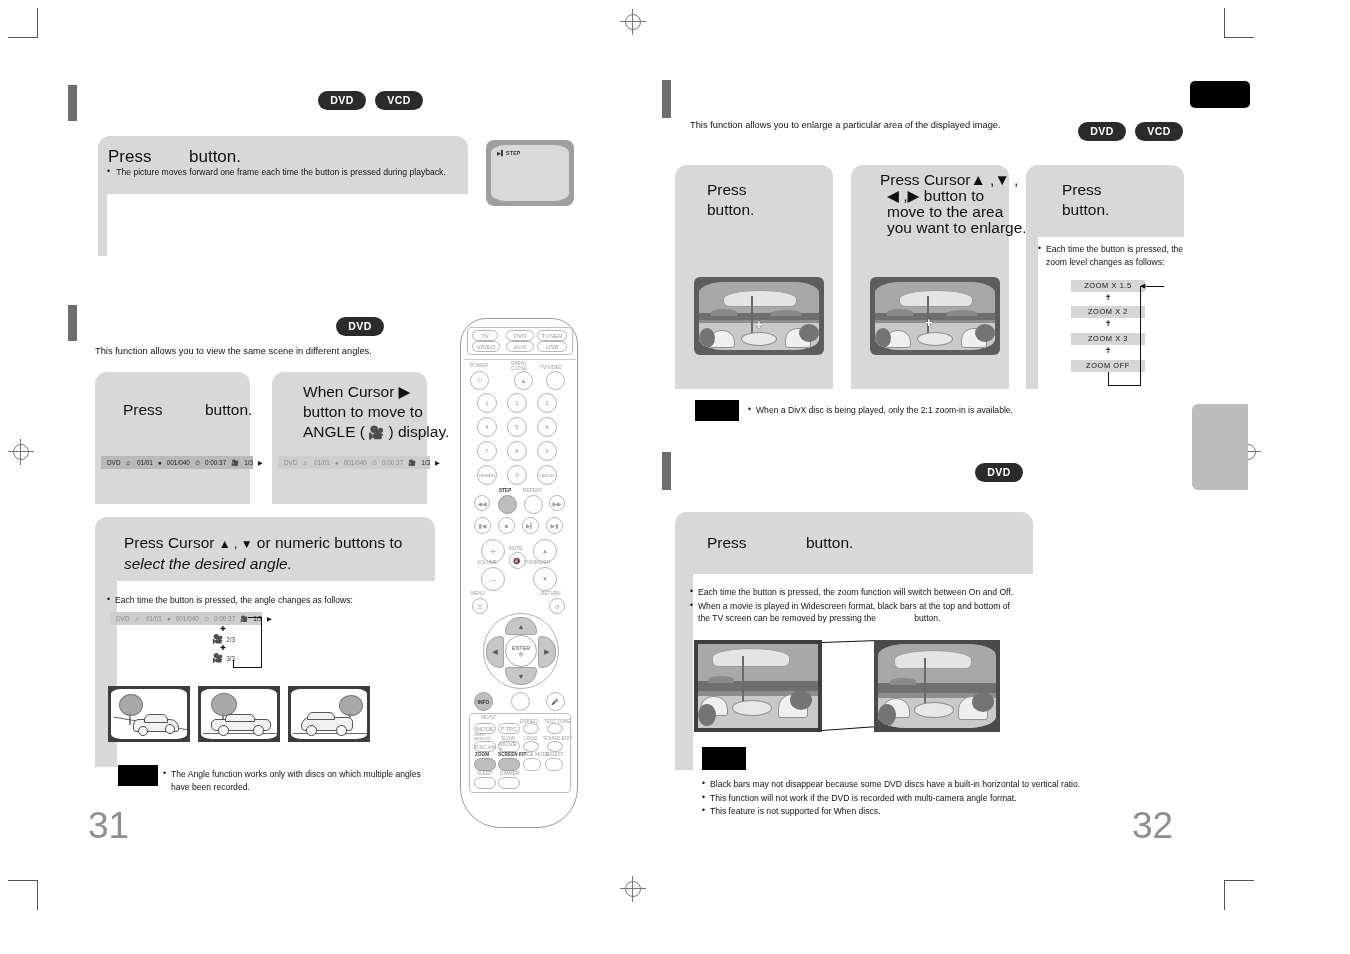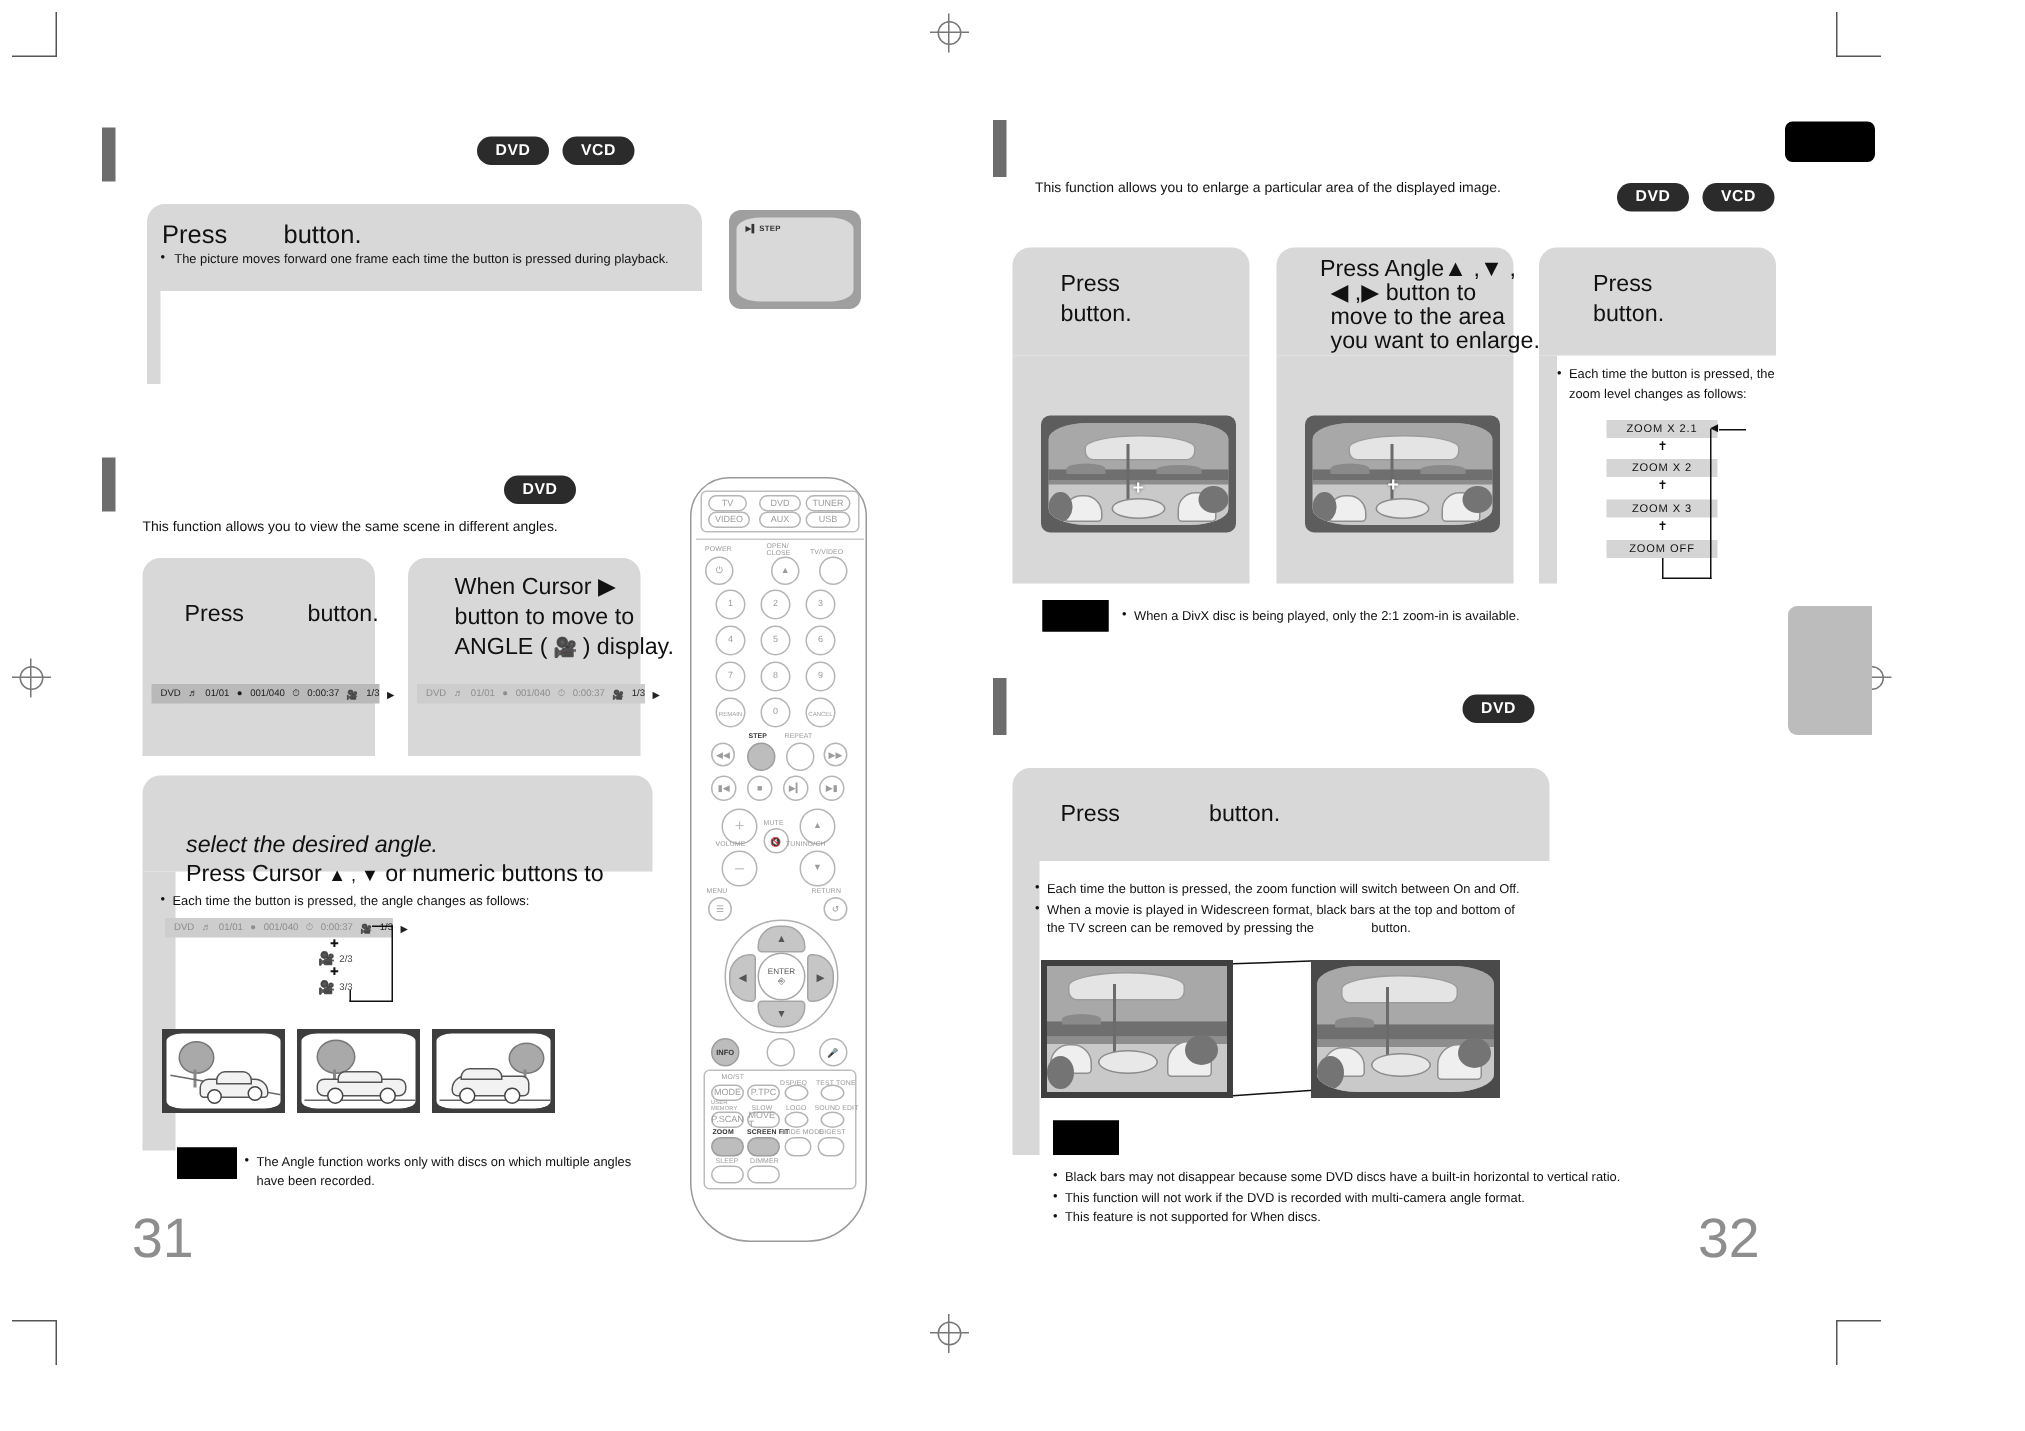--- a/index.html
+++ b/index.html
@@ -217,21 +217,21 @@
     <span>●</span>
     <span>001/040</span>
     <span>⏱</span>
     <span>0:00:37</span>
     <span style="font-weight:bold;color:#222;">🎥</span>
     <span style="color:#222;">1/3</span>
     <span style="color:#222;">▶</span>
   </div>
 
   <div class="gbox flat-b" style="left:95px;top:517px;width:340px;height:64px;"></div>
-  <div class="gbox-txt" style="left:124px;top:533px;margin-top:40px;">
+  <div class="gbox-txt" style="left:124px;top:533px;">
     <span>Press Cursor</span>
     <span style="font-size:12px;">▲ , ▼</span>
     <span>or numeric buttons to</span>
   </div>
   <div class="gbox-txt" style="left:124px;top:554px;font-style:italic;">select the desired angle.</div>
   <div class="lcol" style="left:95px;top:581px;width:22px;height:186px;"></div>
 
   <div class="bul" style="left:107px;top:594px;width:330px;">
     <ul>
         <li>Each time the button is pressed, the angle changes as follows:</li>
@@ -493,21 +493,21 @@
       <div class="chair" style="left:10px;top:48px;width:24px;height:16px;border-radius:12px 12px 3px 3px;"></div>
       <div class="chair" style="left:86px;top:46px;width:24px;height:18px;border-radius:12px 12px 3px 3px;"></div>
       <div class="table" style="left:42px;top:50px;width:34px;height:12px;border-radius:50%;"></div>
       <div class="bush" style="left:0px;top:46px;width:16px;height:20px;"></div>
       <div class="bush" style="left:100px;top:42px;width:20px;height:18px;"></div>
       <div class="xcross" style="left:56px;top:36px;">+</div>
     </div>
   </div>
 
   <div class="gbox flat-b" style="left:851px;top:165px;width:158px;height:72px;"></div>
-  <div class="gbox-txt" style="left:880px;top:170px;">Press Angle▲ ,▼ ,</div>
+  <div class="gbox-txt" style="left:880px;top:170px;">Press Cursor▲ ,▼ ,</div>
   <div class="gbox-txt" style="left:887px;top:186px;">◀ ,▶ button to</div>
   <div class="gbox-txt" style="left:887px;top:202px;">move to the area</div>
   <div class="gbox-txt" style="left:887px;top:218px;">you want to enlarge.</div>
   <div class="lcol" style="left:851px;top:237px;width:158px;height:152px;"></div>
 
   <div class="tv" style="left:870px;top:277px;width:130px;height:78px;">
     <div class="tvscr">
       <div class="sky"></div>
         <div class="sea"></div>
         <div class="land"></div>
@@ -529,21 +529,21 @@
   <div class="gbox-txt" style="left:1062px;top:180px;">Press</div>
   <div class="gbox-txt" style="left:1062px;top:200px;">button.</div>
   <div class="lcol" style="left:1026px;top:237px;width:12px;height:152px;"></div>
 
   <div class="bul" style="left:1038px;top:243px;width:160px;">
     <ul>
         <li>Each time the button is pressed, the zoom level changes as follows:</li>
       </ul>
   </div>
 
-  <div class="zlvl" style="left:1071px;top:280px;">ZOOM X 2.1</div>
+  <div class="zlvl" style="left:1071px;top:280px;">ZOOM X 1.5</div>
   <div class="zarrow" style="left:1105px;top:294px;">✝</div>
   <div class="zlvl" style="left:1071px;top:306px;">ZOOM X 2</div>
   <div class="zarrow" style="left:1105px;top:320px;">✝</div>
   <div class="zlvl" style="left:1071px;top:333px;">ZOOM X 3</div>
   <div class="zarrow" style="left:1105px;top:347px;">✝</div>
   <div class="zlvl" style="left:1071px;top:360px;">ZOOM  OFF</div>
 
   <div class="zline" style="left:1146px;top:286px;width:18px;height:1px;"></div>
   <div class="zline" style="left:1140px;top:286px;width:1px;height:100px;"></div>
   <div class="zline" style="left:1108px;top:385px;width:33px;height:1px;"></div>

